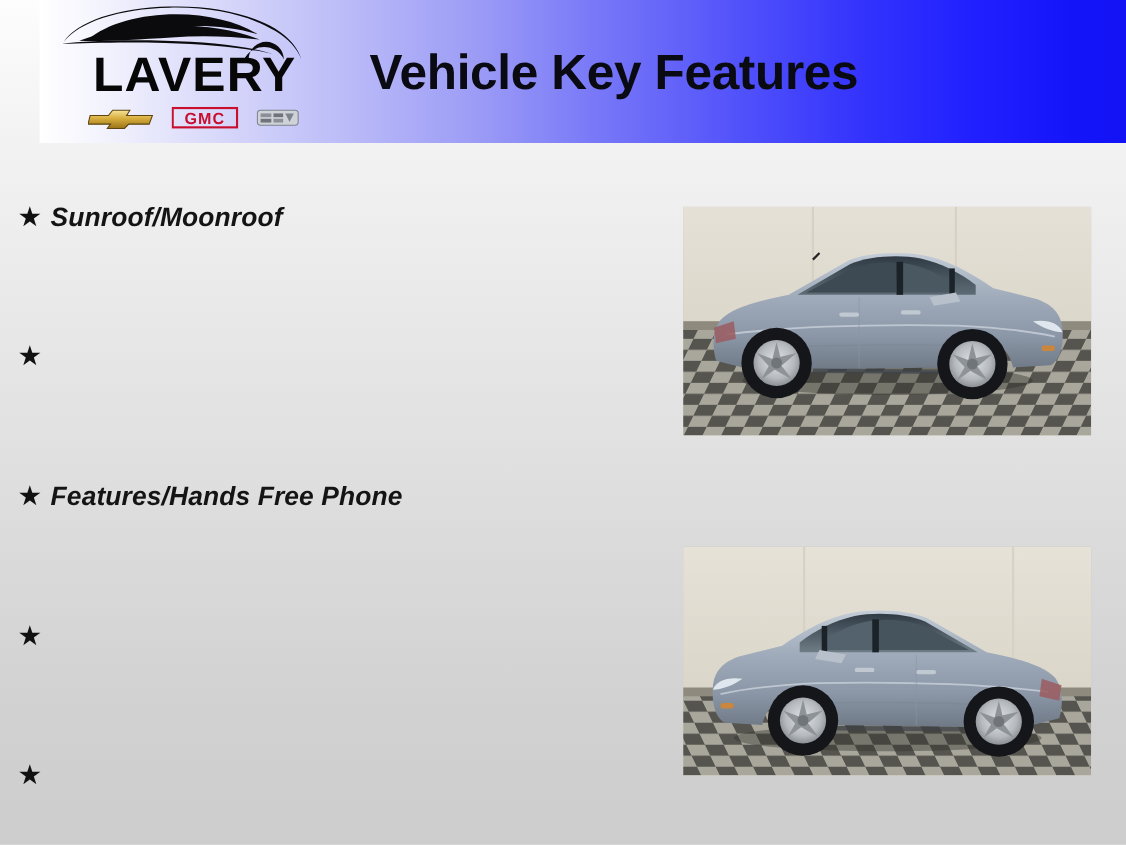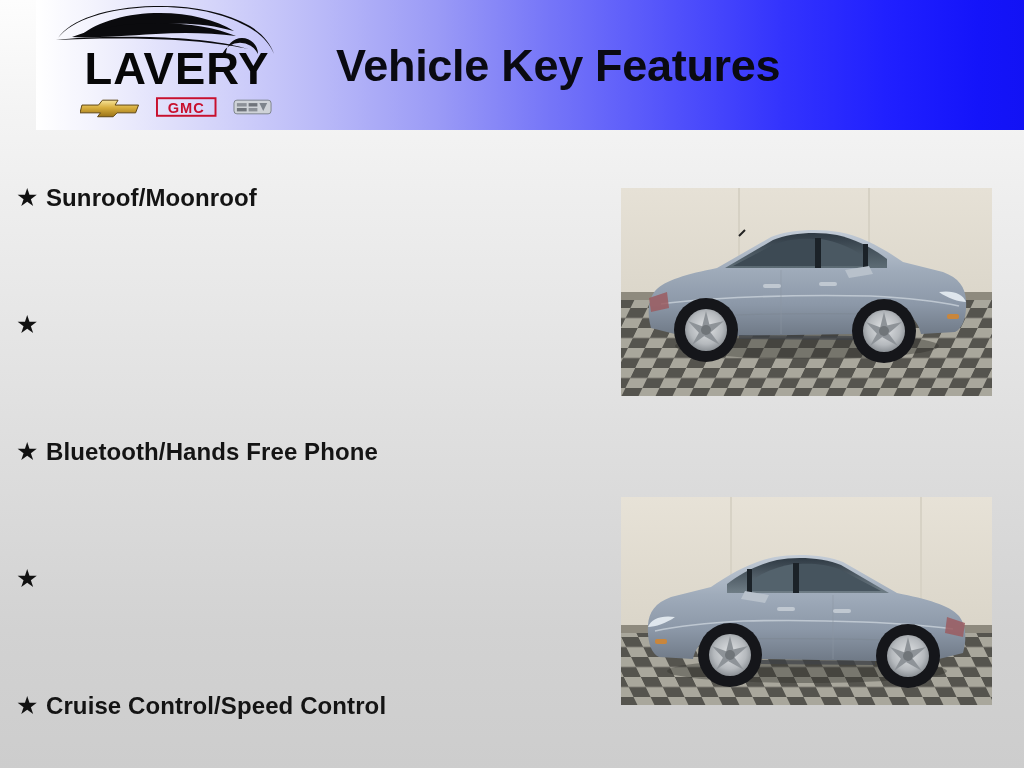--- a/index.html
+++ b/index.html
@@ -119,20 +119,21 @@
     color: #111111;
     text-align: left;
   }
   .feature-label {
     font-family: "Liberation Sans", sans-serif;
     font-weight: bold;
     font-size: 24px;
     line-height: 30px;
     color: #141414;
     letter-spacing: 0.1px;
+    font-style: italic;
   }
 
   
   .car-photo {
     position: absolute;
     left: 621px;
     width: 371px;
     height: 208px;
     overflow: hidden;
     background: #cfc9bd;
@@ -205,30 +206,29 @@
     <span class="feature-bullet">★</span>
     <span class="feature-label">Sunroof/Moonroof</span>
   </li>
 
   <li class="feature-item">
     <span class="feature-bullet">★</span>
   </li>
 
   <li class="feature-item">
     <span class="feature-bullet">★</span>
-    <span class="feature-label">Bluetooth/Hands Free Phone</span>
+    <span class="feature-label">Features/Hands Free Phone</span>
   </li>
 
   <li class="feature-item">
     <span class="feature-bullet">★</span>
   </li>
 
   <li class="feature-item">
     <span class="feature-bullet">★</span>
-    <span class="feature-label">Cruise Control/Speed Control</span>
   </li>
 
 </ul>
 
 <div class="car-photo" id="car-photo-top">
   <svg viewBox="0 0 371 208" xmlns="http://www.w3.org/2000/svg">
     <defs>
       <linearGradient id="wallA" x1="0" y1="0" x2="0" y2="1">
         <stop offset="0%" stop-color="#e6e1d6"></stop>
         <stop offset="100%" stop-color="#d2cdc0"></stop>

